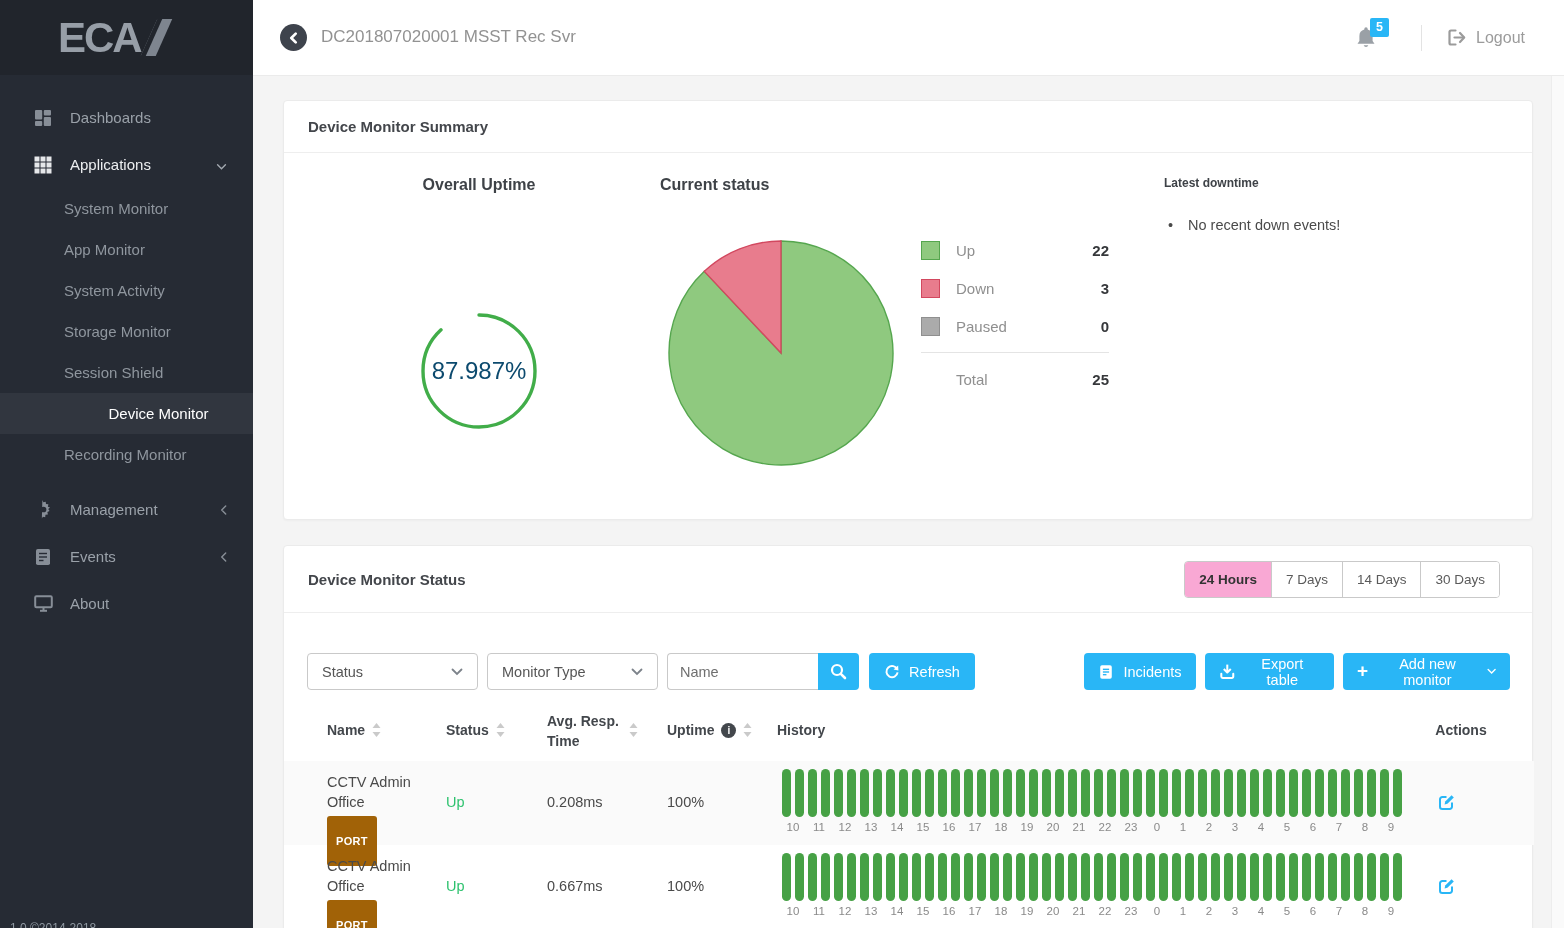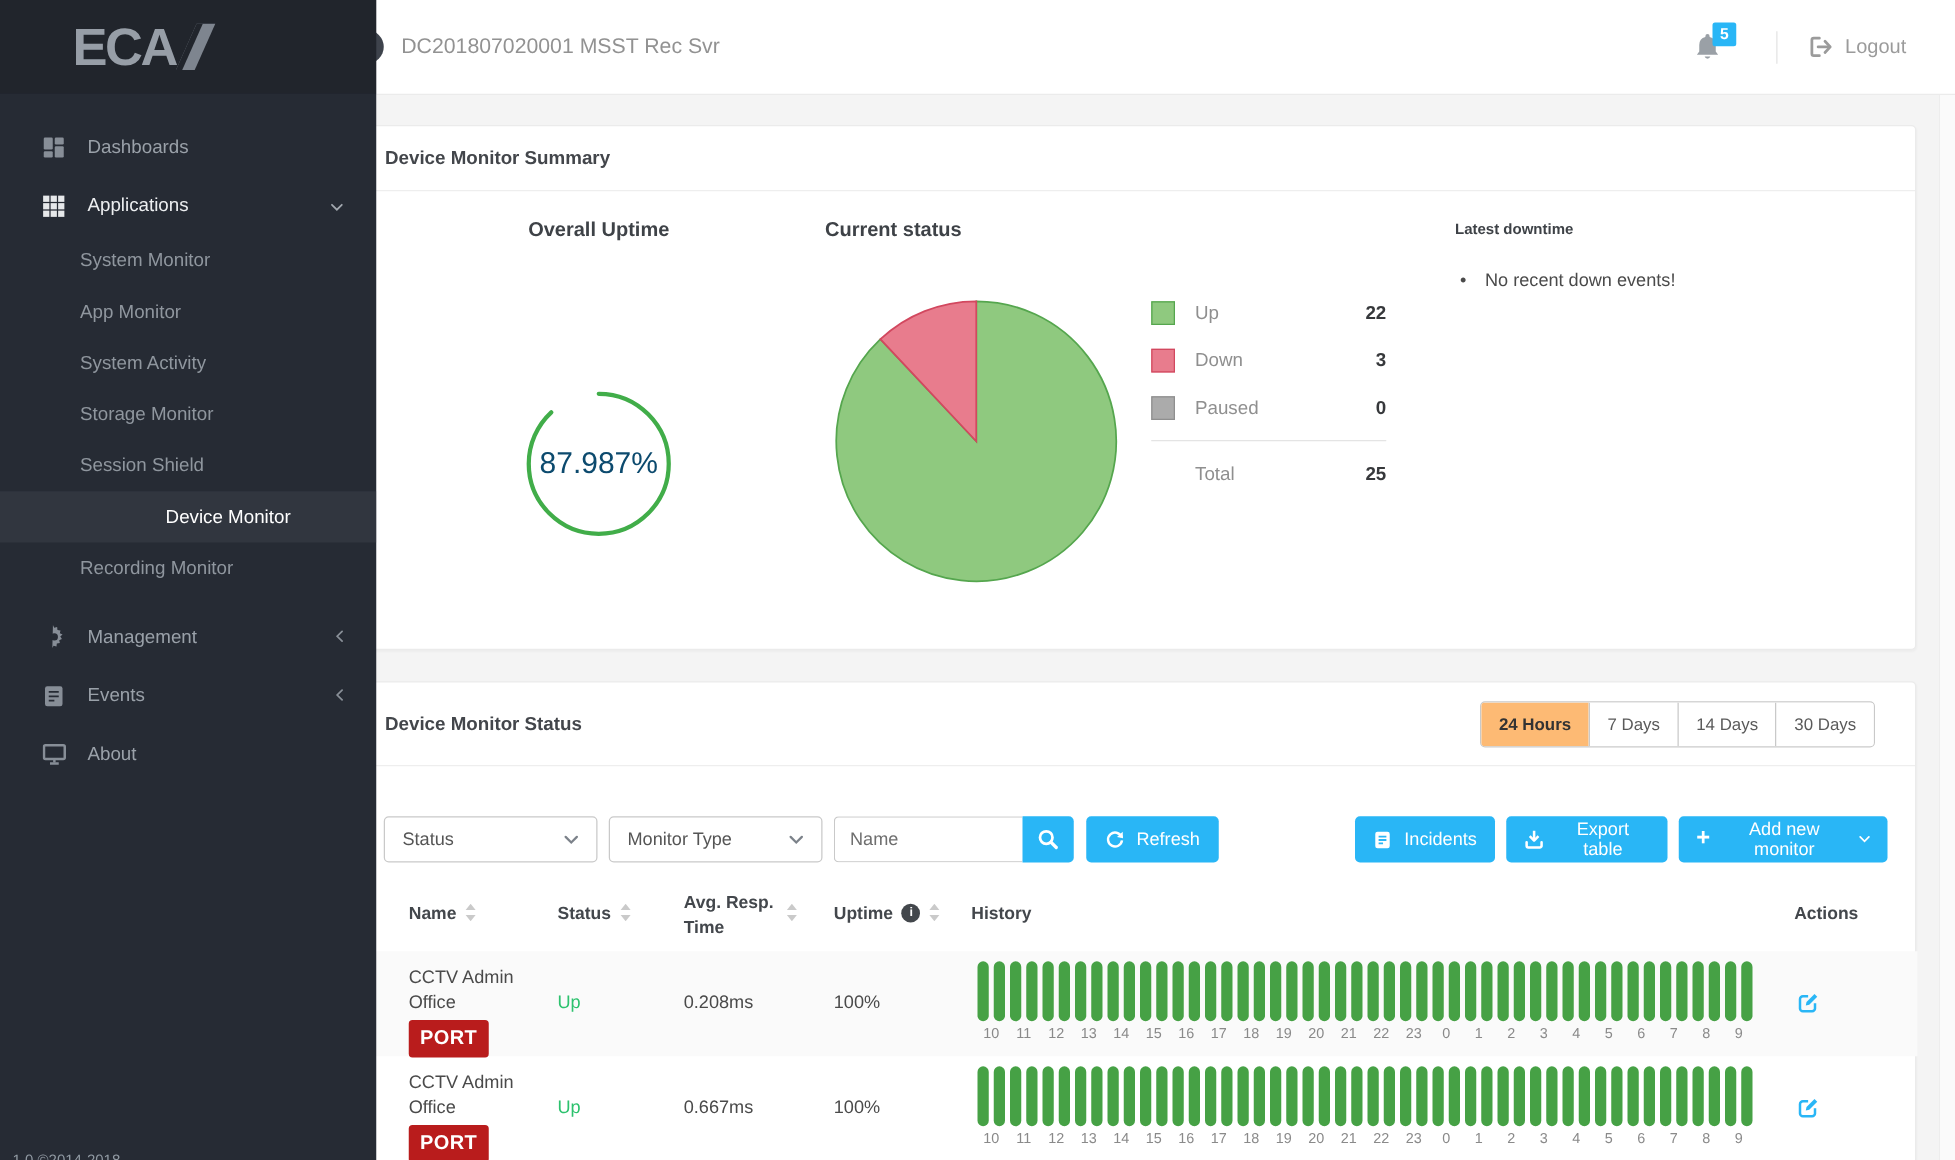--- a/index.html
+++ b/index.html
@@ -1,20 +1,20 @@
 <!DOCTYPE html>
 <html><head>
 <meta charset="utf-8">
 <style>
   * { margin:0; padding:0; box-sizing:border-box; }
   html,body { width:1564px; height:928px; overflow:hidden; }
   body { font-family:"Liberation Sans","DejaVu Sans",sans-serif; background:#f4f4f4; position:relative; }
 
   
-  .sidebar { position:absolute; left:0; top:0; width:301px; height:928px; background:#262b34; overflow:hidden; z-index:5; }
+  .sidebar { position:absolute; left:0; top:0; width:253px; height:928px; background:#262b34; overflow:hidden; z-index:5; }
   .logo-area { height:75px; background:#21252c; display:flex; align-items:center; padding-left:58px; }
   .logo-text { font-size:42px; font-weight:bold; color:#979ea7; letter-spacing:-2px; }
   .logo-slash { display:inline-block; width:15px; height:37px; background:#7e858f; transform:skewX(-24deg); margin-left:8px; border-left:5px solid #21252c; }
   .nav { padding-top:19px; }
   .nav-item { height:47px; display:flex; align-items:center; padding-left:33px; position:relative; cursor:pointer; color:#9aa1a9; font-size:15px; }
   .nav-item.emph { color:#eceef0; }
   .nav-icon { width:20px; height:20px; margin-right:17px; display:inline-flex; align-items:center; justify-content:center; color:#878e97; font-size:19px; line-height:1; }
   .nav-item.emph .nav-icon { color:#e6e8ea; }
   .nav-icon svg { display:block; }
   .nav-chev { position:absolute; right:26px; top:50%; transform:translateY(-50%); opacity:.85; }
@@ -60,21 +60,21 @@
   .block-down { position:absolute; left:880px; top:23px; }
   .down-item { margin-top:27px; padding-left:24px; position:relative; font-size:14.5px; color:#4a4a4a; }
   .down-item::before { content:"•"; position:absolute; left:4px; color:#4a4a4a; }
 
   
   .card2 { left:34px; top:470px; width:1250px; height:420px; }
   .card2 .card-h { height:67px; display:flex; align-items:center; padding-left:24px; }
   .range-group { position:absolute; right:32px; top:15px; display:flex; border:1px solid #c9c9c9; border-radius:4px; overflow:hidden; background:#fff; }
   .range-btn { height:35px; padding:0 14px; font-size:13.5px; color:#5a5a5a; background:#fff; border:none; border-left:1px solid #c9c9c9; cursor:pointer; font-family:inherit; }
   .range-btn:first-child { border-left:none; }
-  .range-btn.active { background:#fdba74; color:#333; font-weight:bold; }
+  .range-btn.active { background:#f9a8d4; color:#333; font-weight:bold; }
   .card2-body { position:relative; height:352px; }
 
   .sel { position:absolute; top:40px; height:37px; border:1px solid #c9c9c9; border-radius:4px; background:#fff; display:flex; align-items:center; padding:0 14px; cursor:pointer; }
   .sel-label { font-size:14.5px; color:#555; flex:1; }
   .sel1 { left:23px; width:171px; } .sel2 { left:203px; width:171px; }
   .name-group { position:absolute; left:383px; top:40px; width:192px; height:37px; display:flex; }
   .name-input { width:151px; height:37px; border:1px solid #c9c9c9; border-right:none; border-radius:4px 0 0 4px; padding:0 12px; font-size:14.5px; color:#555; font-family:inherit; outline:none; }
   .name-input::placeholder { color:#6f6f6f; opacity:1; }
   .search-btn { width:41px; height:37px; background:#29b6f6; border:none; border-radius:0 4px 4px 0; cursor:pointer; display:flex; align-items:center; justify-content:center; }
   .btn-blue { position:absolute; top:40px; height:37px; background:#29b6f6; color:#fff; border:none; border-radius:4px; font-size:14.5px; font-family:inherit; display:flex; align-items:center; justify-content:center; gap:9px; cursor:pointer; padding:0 14px; }
@@ -91,21 +91,21 @@
   .sort-avg { position:absolute; left:345px; top:22px; }
   .th-uptime { left:383px; top:21px; } .th-history { left:493px; top:21px; }
   .th-actions { left:1132px; top:21px; width:90px; justify-content:center; }
   .sort { display:inline-flex; }
   .info-i { width:15px; height:15px; border-radius:50%; background:#43474c; color:#fff; font-size:10px; font-weight:bold; display:inline-flex; align-items:center; justify-content:center; font-style:normal; }
 
   .tbody { position:absolute; left:0; top:148px; width:1250px; }
   .trow { position:relative; height:84px; }
   .trow.alt { background:#fafafa; }
   .cell-name { position:absolute; left:43px; top:11px; width:120px; font-size:14.5px; color:#4a4a4a; line-height:20px; }
-  .port-badge { display:inline-block; margin-top:4px; background:#b91c1c; color:#fff; font-size:16px; font-weight:bold; padding:5px 9px; border-radius:3px; letter-spacing:.3px; }
+  .port-badge { display:inline-block; margin-top:4px; background:#a16207; color:#fff; font-size:11px; font-weight:bold; padding:15px 9px; border-radius:3px; letter-spacing:.3px; }
   .cell-status { position:absolute; left:162px; top:33px; font-size:14.5px; color:#2dc26e; }
   .cell-avg { position:absolute; left:263px; top:33px; font-size:14.5px; color:#4a4a4a; }
   .cell-uptime { position:absolute; left:383px; top:33px; font-size:14.5px; color:#4a4a4a; }
   .hist { position:absolute; left:498px; top:8px; display:flex; }
   .hour-g { width:26px; display:flex; flex-direction:column; align-items:flex-start; }
   .hour-bars { display:flex; gap:4px; }
   .bar { width:9px; height:48px; border-radius:5px; background:#46a145; }
   .hour-lb { font-size:11.5px; color:#8a8a8a; margin-top:4px; width:22px; text-align:center; }
   .edit-btn { position:absolute; left:1152px; top:31px; width:22px; height:22px; background:none; border:none; cursor:pointer; padding:0; }
 </style>

